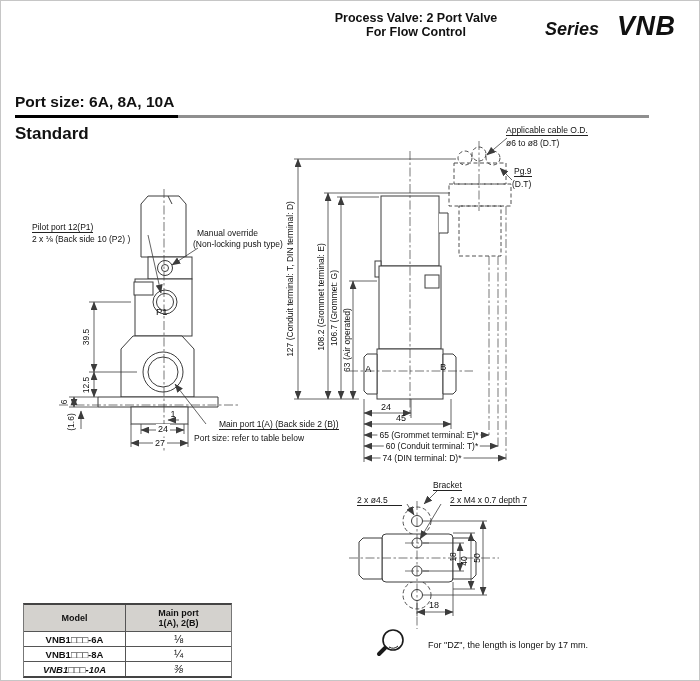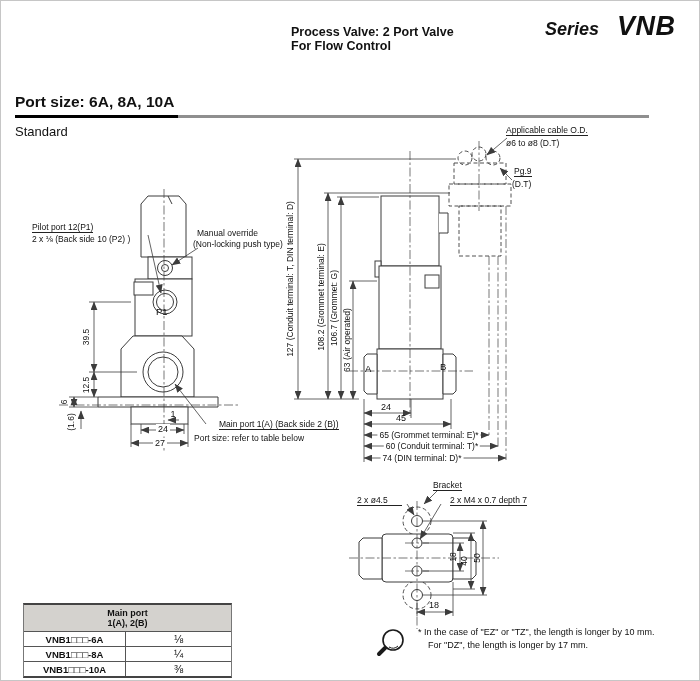--- a/index.html
+++ b/index.html
@@ -9,47 +9,47 @@
     background:#fff; overflow:hidden;
     font-family:"Liberation Sans", sans-serif; color:#111;
   }
   svg { position:absolute; left:0; top:0; }
   .ol   { fill:#fff; stroke:#3c3c3c; stroke-width:1; }
   .ol circle { fill:none; }
   .cl   { fill:none; stroke:#3c3c3c; stroke-width:0.7; stroke-dasharray:9 2.5 2.5 2.5; }
   .dash { fill:none; stroke:#3c3c3c; stroke-width:0.9; stroke-dasharray:4 2.5; }
   .dim  { fill:none; stroke:#3c3c3c; stroke-width:0.8; }
 
-  .hdr { position:absolute; left:290px; top:25px; width:250px; text-align:left;
+  .hdr { position:absolute; left:290px; top:11px; width:250px; text-align:center;
          font-weight:bold; font-size:12.5px; line-height:13.5px; }
   .series-wrap { position:absolute; left:544px; top:10px; display:flex; align-items:baseline;
                  gap:18px; font-style:italic; font-weight:bold; }
   .series-prefix { font-size:18px; }
   .series-name   { font-size:27px; letter-spacing:0.5px;text-align:center; }
 
   .port-heading { position:absolute; left:14px; top:92px; font-weight:bold; font-size:15.5px; }
   .rule-black { position:absolute; left:14px; top:114px; width:163px; height:3px; background:#000; }
   .rule-gray  { position:absolute; left:177px; top:114px; width:471px; height:3px; background:#8f8f8f; }
-  .standard   { position:absolute; left:14px; top:123px; font-weight:normal; font-size:13px; }
+  .standard   { position:absolute; left:14px; top:123px; font-weight:bold; font-size:17px; }
 
   .lbl { position:absolute; font-size:8.5px; line-height:1.2; white-space:nowrap; color:#111; }
   .lbl-u { border-bottom:1px solid #222; padding-bottom:0px; }
   .dimlab { position:absolute; transform:translate(-50%,-50%); font-size:9px;
             background:#fff; padding:0 2px; white-space:nowrap; }
   .dimlab-plain { position:absolute; transform:translate(-50%,-50%); font-size:9px; white-space:nowrap; }
   .rot { position:absolute; transform:translate(-50%,-50%) rotate(-90deg); font-size:8.5px; white-space:nowrap; }
   .ab  { position:absolute; font-size:9.5px; }
 
   .ptable { position:absolute; left:22px; top:602px; width:207px;
             border-top:2px solid #444; border-bottom:2px solid #444;
             border-left:1px solid #777; border-right:1px solid #777; }
   .pt-head { display:flex; background:#d4d2ce; border-bottom:1px solid #555;
              font-weight:bold; font-size:9px; height:26px; }
   .pt-row  { display:flex; border-bottom:1px solid #555; height:14px; }
-  .pt-row:last-child { border-bottom:none; }
+  .pt-row:last-child { border-bottom:none;font-style:italic; }
   .pt-cell { display:flex; flex-direction:column; align-items:center; justify-content:center;
              font-size:9px; }
   .pt-model { width:102px; border-right:1px solid #555; box-sizing:border-box; }
   .pt-port  { flex:1; }
   .pt-bold  { font-weight:bold; font-size:9.5px; }
   .pt-frac  { font-size:11px; }
 
   .note-line { position:absolute; font-size:9px; white-space:nowrap; }
 </style>
 </head>
@@ -245,35 +245,35 @@
   <span class="lbl lbl-u" style="left:432px; top:479px;">Bracket</span>
   <span class="lbl lbl-u" style="left:356px; top:494px; padding-right:14px;">2 x ø4.5</span>
   <span class="lbl lbl-u" style="left:437px; top:494px;margin-left:12px;">2 x M4 x 0.7 depth 7</span>
   <span class="rot" style="left:452px; top:556px;">18</span>
   <span class="rot" style="left:463px; top:560px;">40</span>
   <span class="rot" style="left:476px; top:557px;">50</span>
   <span class="dimlab-plain" style="left:433px; top:604px;">18</span>
 
   <div class="ptable">
     <div class="pt-head">
+      <div class="pt-cell pt-model">Model</div>
       <div class="pt-cell pt-port">
         <div>Main port</div>
         <div>1(A), 2(B)</div>
       </div>
     </div>
     <div class="pt-row">
       <div class="pt-cell pt-model pt-bold">VNB1□□□-6A</div>
       <div class="pt-cell pt-port pt-frac">⅛</div>
     </div>
     <div class="pt-row">
       <div class="pt-cell pt-model pt-bold">VNB1□□□-8A</div>
       <div class="pt-cell pt-port pt-frac">¼</div>
     </div>
     <div class="pt-row">
       <div class="pt-cell pt-model pt-bold">VNB1□□□-10A</div>
       <div class="pt-cell pt-port pt-frac">⅜</div>
     </div>
   </div>
 
-  <span class="note-line" style="left:417px; top:626px;">* In the case of "EZ" or "TZ", the length is longer by 10 mm.</span>
   <span class="note-line" style="left:427px; top:639px;">For "DZ", the length is longer by 17 mm.</span>
 
 </div>
 
 </body></html>

